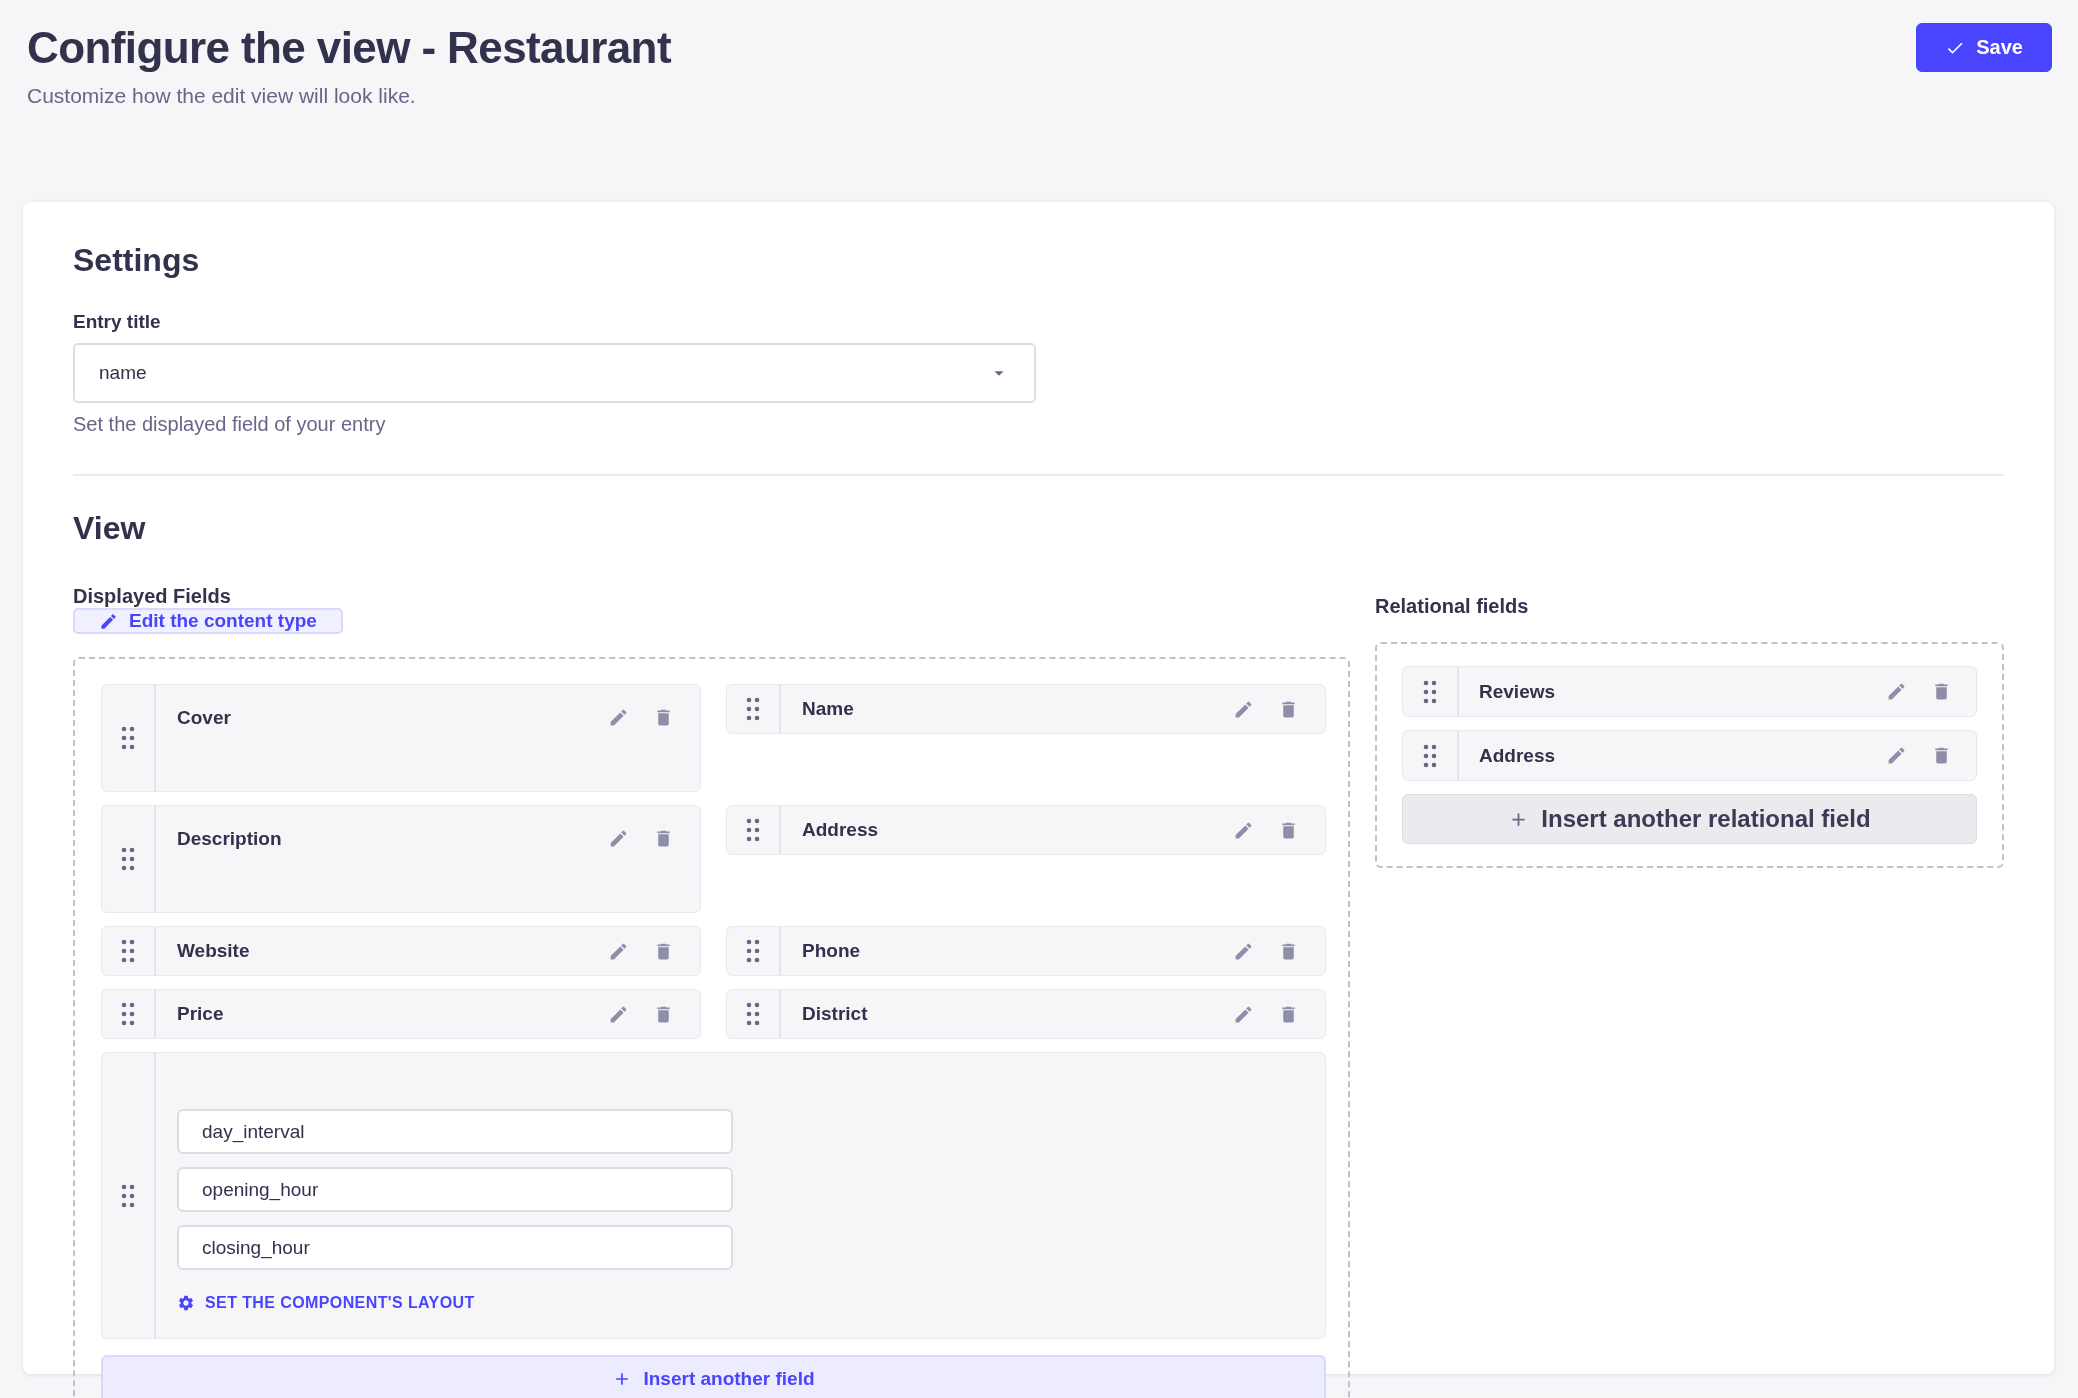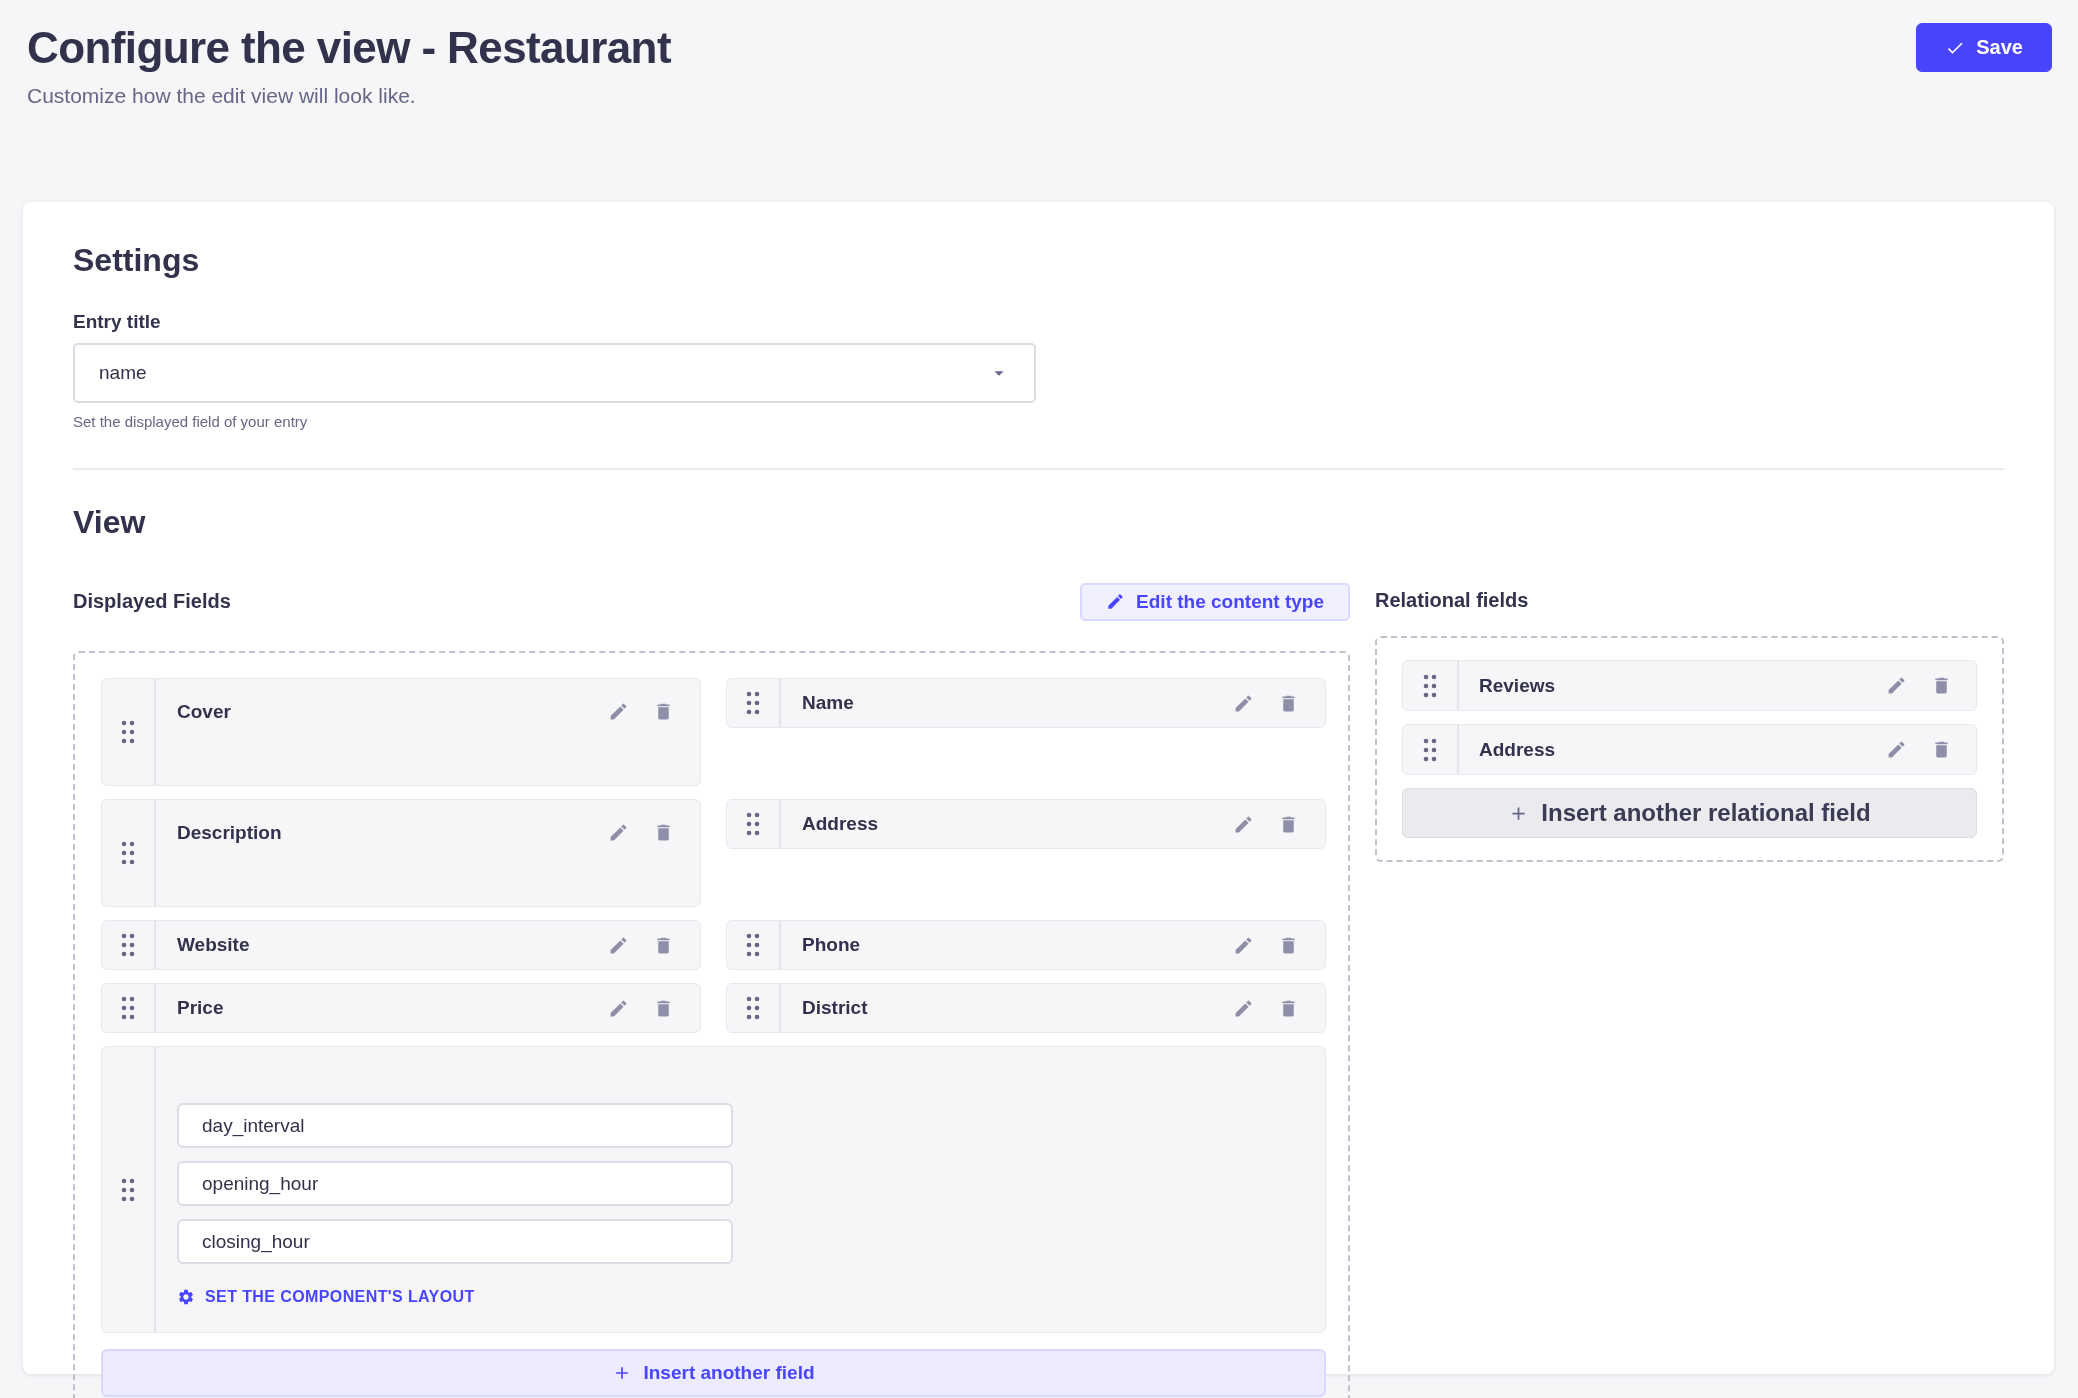--- a/index.html
+++ b/index.html
@@ -26,29 +26,29 @@
     box-shadow:0 1px 4px rgba(33,33,52,0.1);
     padding:40px 50px 0 50px; height:1172px;
   }
   .section-heading { font-size:32px; font-weight:700; color:#32324d; }
   .field-label { font-size:19px; font-weight:700; color:#32324d; margin:32px 0 10px; }
   .select-box {
     width:963px; height:60px; background:#fff; border:2px solid #dcdce4; border-radius:5px;
     display:flex; align-items:center; padding:0 24px; cursor:pointer;
   }
   .select-value { flex:1; font-size:19px; color:#32324d; }
-  .hint { font-size:15px; color:#666687; margin-top:10px; }
+  .hint { font-size:20px; color:#666687; margin-top:10px; }
   hr.divider { border:none; border-top:2px solid #eaeaef; margin:38px 0 34px; }
   .view-heading { margin-bottom:38px; }
 
   
   .columns { display:flex; gap:25px; }
   .col-left { width:1277px; flex:0 0 1277px; }
   .col-right { flex:1; }
-  .col-left-head { display:flex; justify-content:space-between; align-items:center; margin-bottom:27px; height:45px; }
+  .col-left-head { display:flex; justify-content:space-between; align-items:flex-start; margin-bottom:27px; height:45px;flex-direction:column; }
   .list-label { font-size:20px; font-weight:700; color:#32324d; }
   .edit-ct-btn {
     height:38px; padding:0 24px; display:flex; align-items:center; gap:11px;
     background:#f0f0ff; border:2px solid #d9d8ff; border-radius:5px;
     color:#4945ff; font-size:19px; font-weight:700; cursor:pointer;
     font-family:"Liberation Sans", sans-serif;
   }
   .col-right-head { margin:10px 0 24px; }
 
   .dashed-box { border:2px dashed #c0c0cf; border-radius:6px; }

